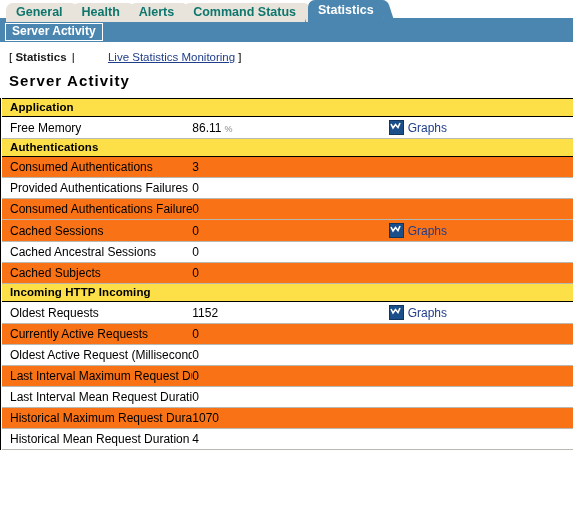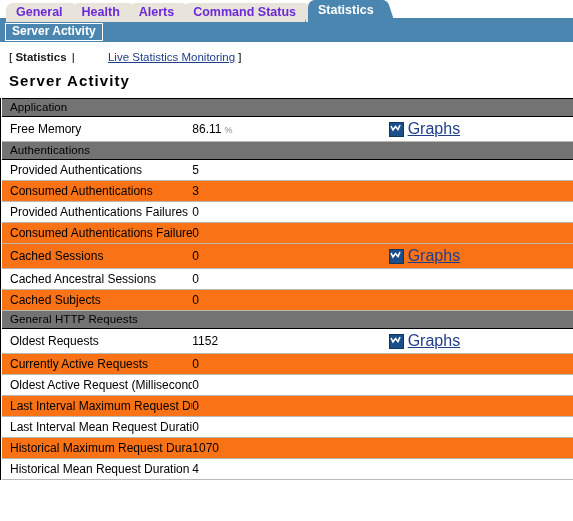--- a/index.html
+++ b/index.html
@@ -37,21 +37,21 @@
     align-items: flex-end;
     height: 22px;
     z-index: 2;
   }
   .tab {
     position: relative;
     height: 19px;
     line-height: 19px;
     padding: 0 9px 0 10px;
     background: #e8e4db;
-    color: #6d28d9;
+    color: #0f766e;
     font-weight: bold;
     font-size: 12.5px;
     white-space: nowrap;
     border-top-left-radius: 7px;
     border-top-right-radius: 2px;
     cursor: default;
   }
   .tab:first-child {
     margin-left: 6px;
   }
@@ -140,22 +140,22 @@
   }
 
   
   .stats {
     width: 571px;
     margin: 0 1px;
     border-collapse: collapse;
     table-layout: fixed;
   }
   .stats tr.section-row > td {
-    background: #737373;
-    font-weight: normal;
+    background: #fde047;
+    font-weight: bold;
     font-size: 11.5px;
     padding: 2px 0 3px 8px;
     border-top: 1px solid #000000;
     border-bottom: 1px solid #000000;
     letter-spacing: 0.1px;
   }
   .stats tr.data-row > td {
     padding: 3px 0 3px 8px;
     font-size: 12px;
     border-bottom: 1px solid #b9b9b2;
@@ -187,22 +187,21 @@
     height: 13px;
     background: #1a4f8a;
     border: 1px solid #11365e;
     position: relative;
     flex: 0 0 auto;
     line-height: 0;
   }
   .graph-icon svg { display: block; }
   .graph-link {
     color: #1f3d8a;
-    text-decoration: underline;
-    font-size: 16px;
+    font-size: 12px;
     cursor: pointer;
   }
 
   .stats-wrap {
     border-left: 1px solid #000000;
     border-right: 1px solid #000000;
     width: 571px;
     box-sizing: border-box;
   }
 </style>
@@ -251,25 +250,20 @@
                   <polyline points="1,3 3,7 5.5,3.5 8,6.5 10,2" fill="none" stroke="#ffffff" stroke-width="1.6"></polyline>
                 </svg>
               </span>
               <span class="graph-link">Graphs</span>
             </div>
           </td>
         </tr>
         <tr class="section-row">
           <td colspan="3">Authentications</td>
         </tr>
-        <tr class="data-row plain">
-          <td class="c-label">Provided Authentications</td>
-          <td class="c-value"><span>5</span></td>
-          <td class="c-graph"></td>
-        </tr>
         <tr class="data-row alt">
           <td class="c-label">Consumed Authentications</td>
           <td class="c-value"><span>3</span></td>
           <td class="c-graph"></td>
         </tr>
         <tr class="data-row plain">
           <td class="c-label">Provided Authentications Failures</td>
           <td class="c-value"><span>0</span></td>
           <td class="c-graph"></td>
         </tr>
@@ -297,21 +291,21 @@
           <td class="c-label">Cached Ancestral Sessions</td>
           <td class="c-value"><span>0</span></td>
           <td class="c-graph"></td>
         </tr>
         <tr class="data-row alt">
           <td class="c-label">Cached Subjects</td>
           <td class="c-value"><span>0</span></td>
           <td class="c-graph"></td>
         </tr>
         <tr class="section-row">
-          <td colspan="3">General HTTP Requests</td>
+          <td colspan="3">Incoming HTTP Incoming</td>
         </tr>
         <tr class="data-row plain">
           <td class="c-label">Oldest Requests</td>
           <td class="c-value"><span>1152</span></td>
           <td class="c-graph">
             <div class="graph-cell">
               <span class="graph-icon">
                 <svg width="11" height="11" viewBox="0 0 11 11">
                   <rect x="0" y="0" width="11" height="11" fill="#1a4f8a"></rect>
                   <polyline points="1,3 3,7 5.5,3.5 8,6.5 10,2" fill="none" stroke="#ffffff" stroke-width="1.6"></polyline>

